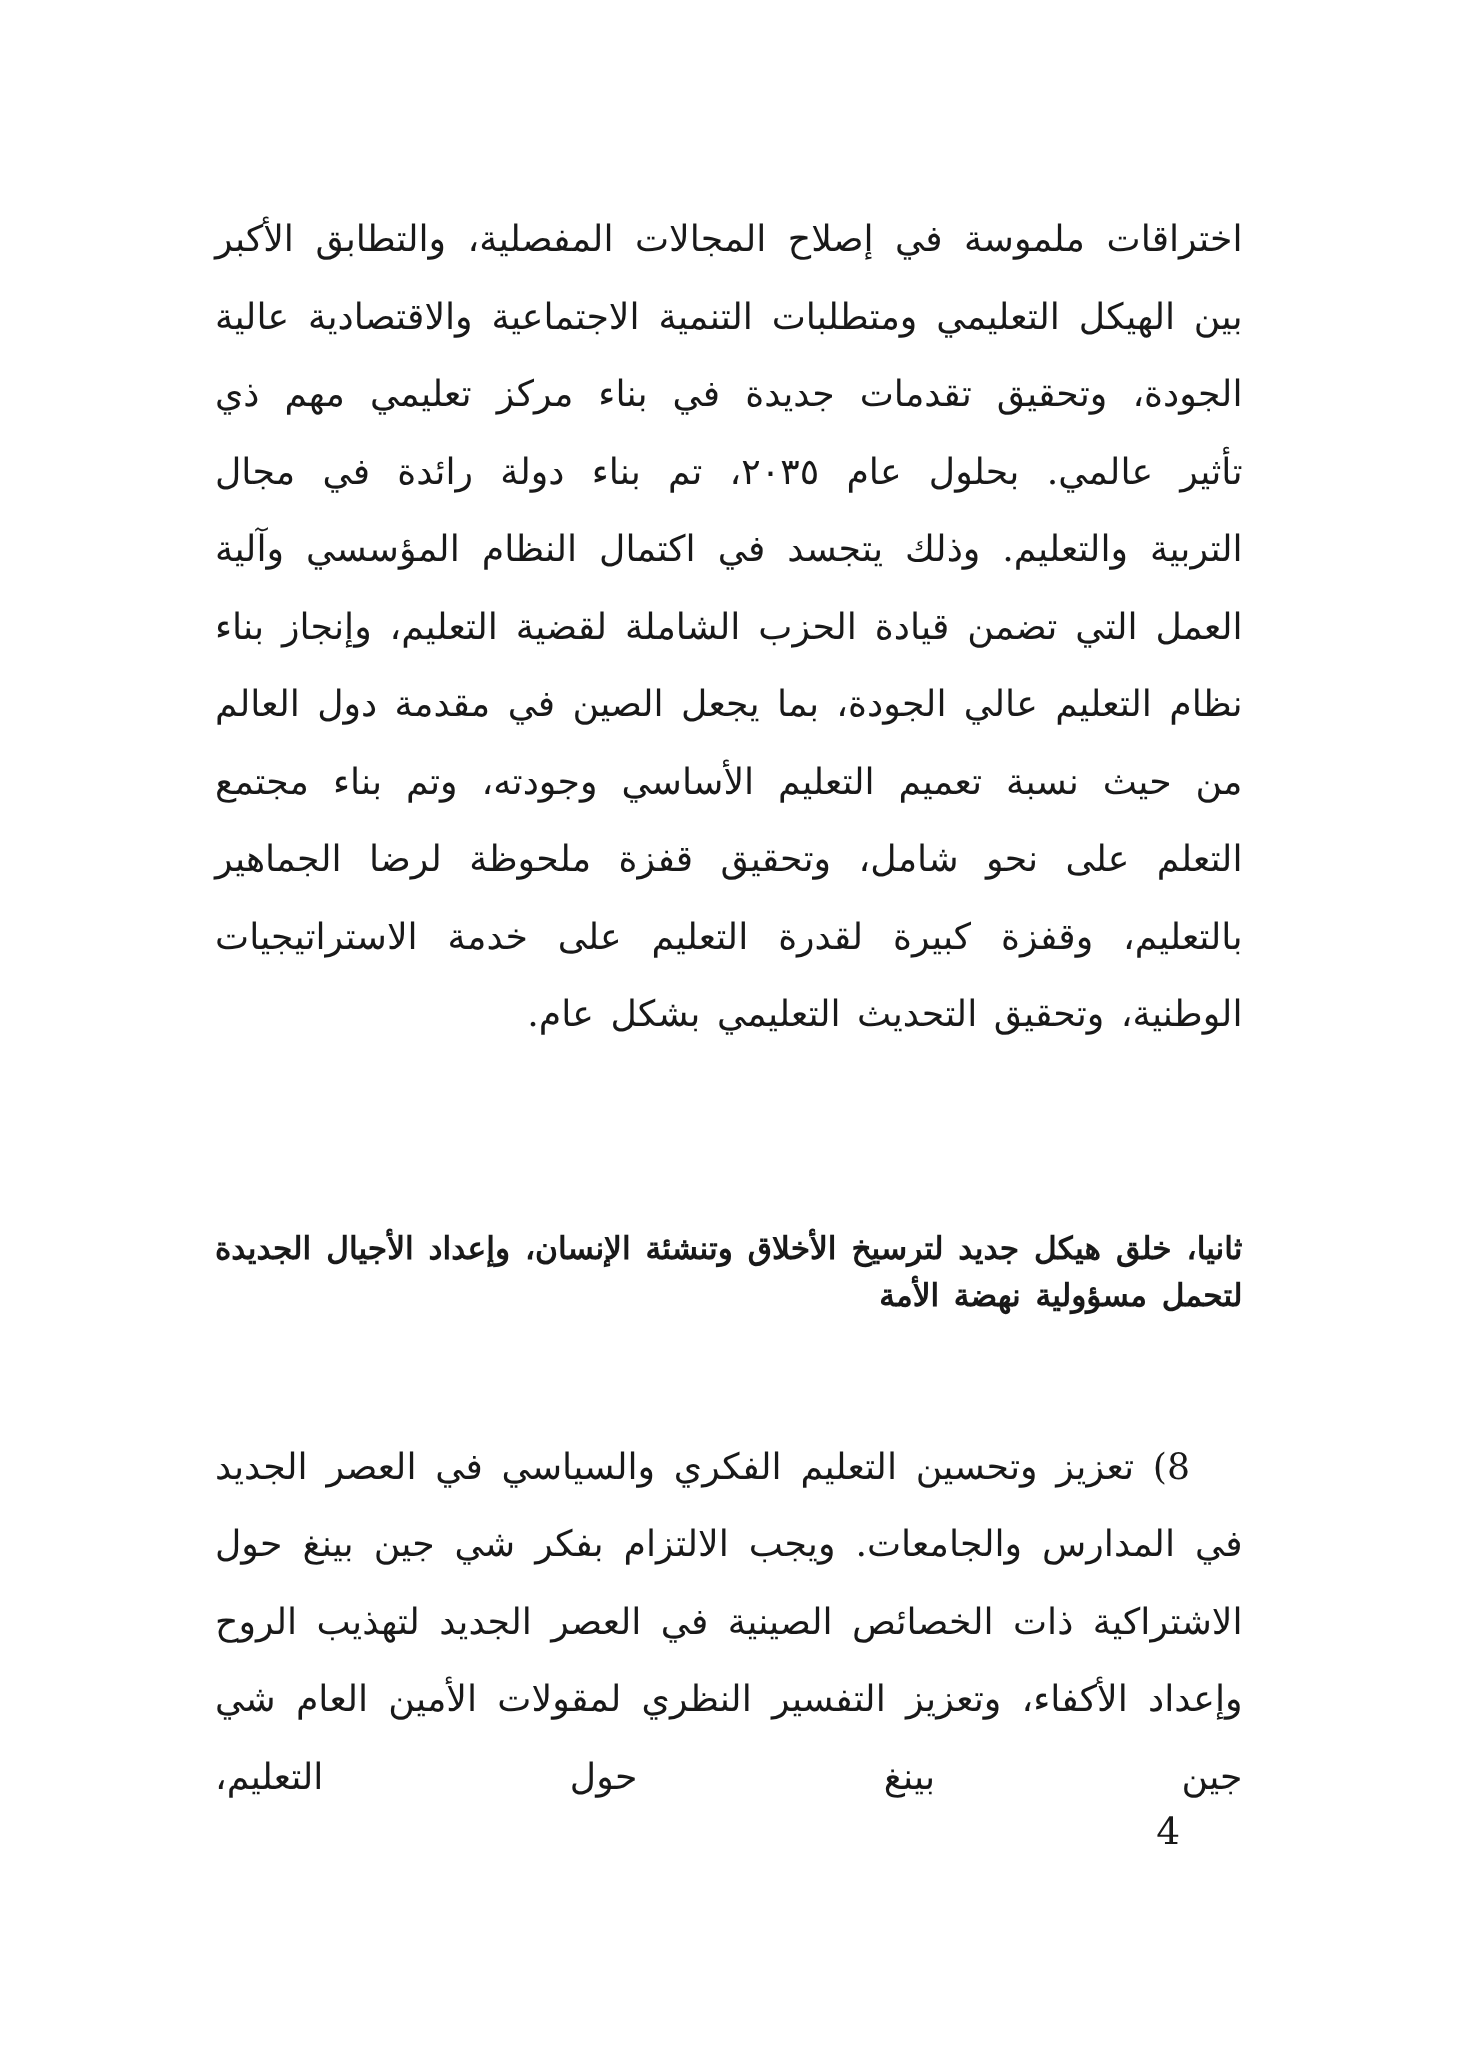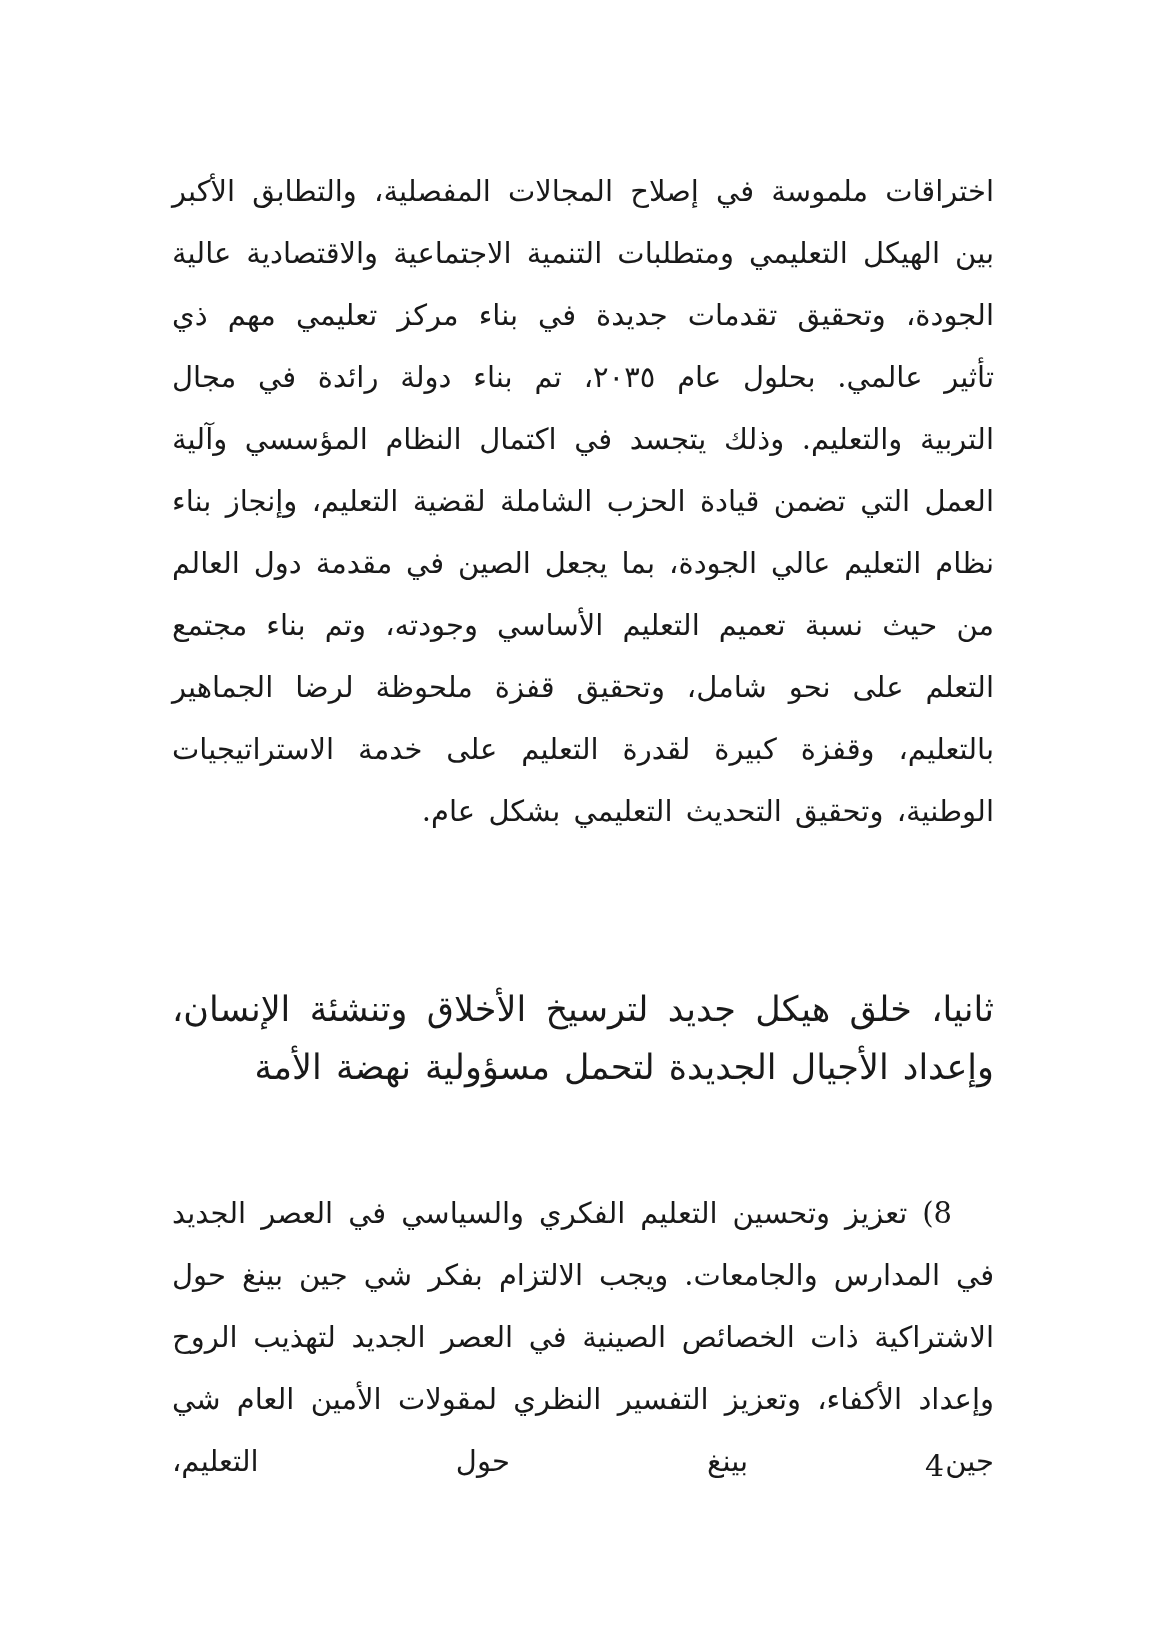--- a/index.html
+++ b/index.html
@@ -31,23 +31,23 @@
       line-height: 62px;
       text-align: justify;
       word-spacing: 4px;
       font-weight: 400;
     }
     .para1 {
       margin-bottom: 0;
     }
     .heading {
       margin: 138px 0 0 0;
-      font-size: 35px;
-      line-height: 58px;
-      font-weight: 400;
+      font-size: 25px;
+      line-height: 38px;
+      font-weight: 700;
       text-align: justify;
       word-spacing: 3px;
     }
     .para2 {
       margin-top: 86px;
       text-indent: 42px;
       text-align-last: justify;
     }
     .page-number {
       position: absolute;

